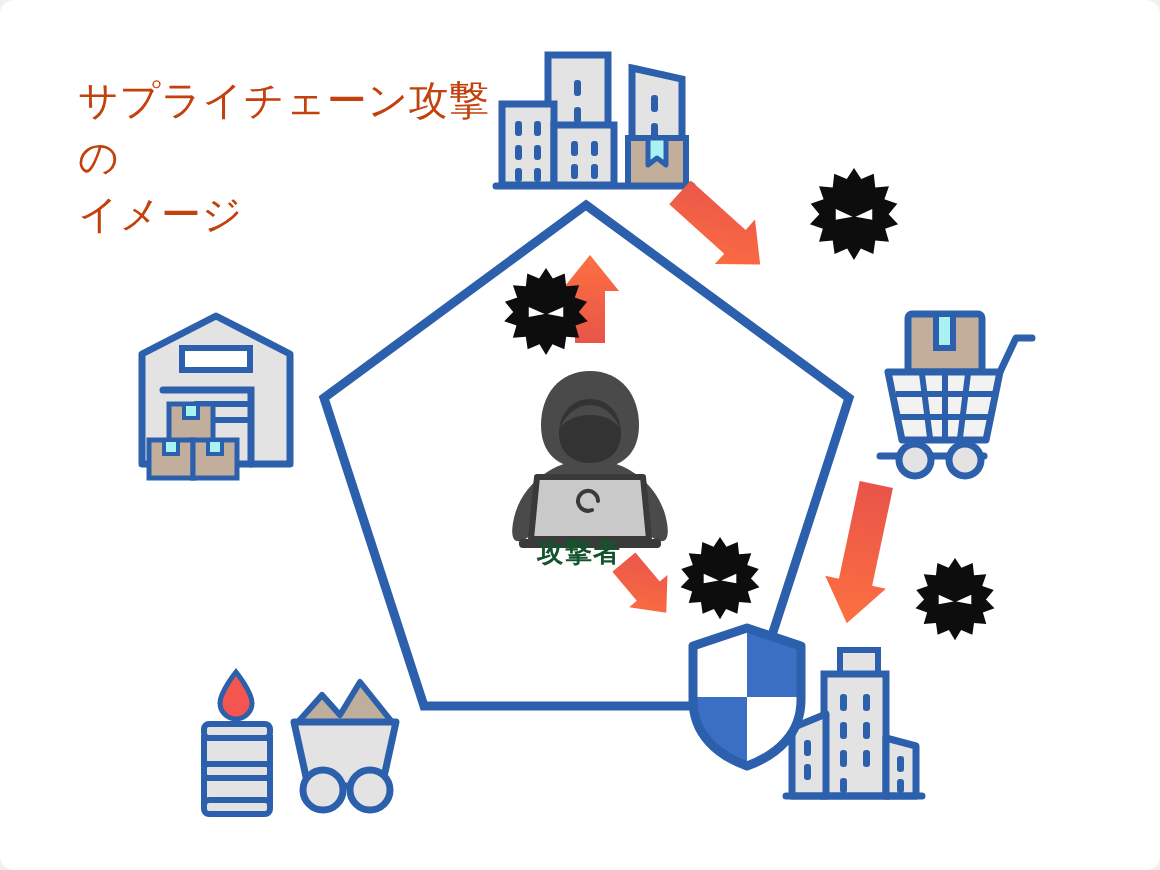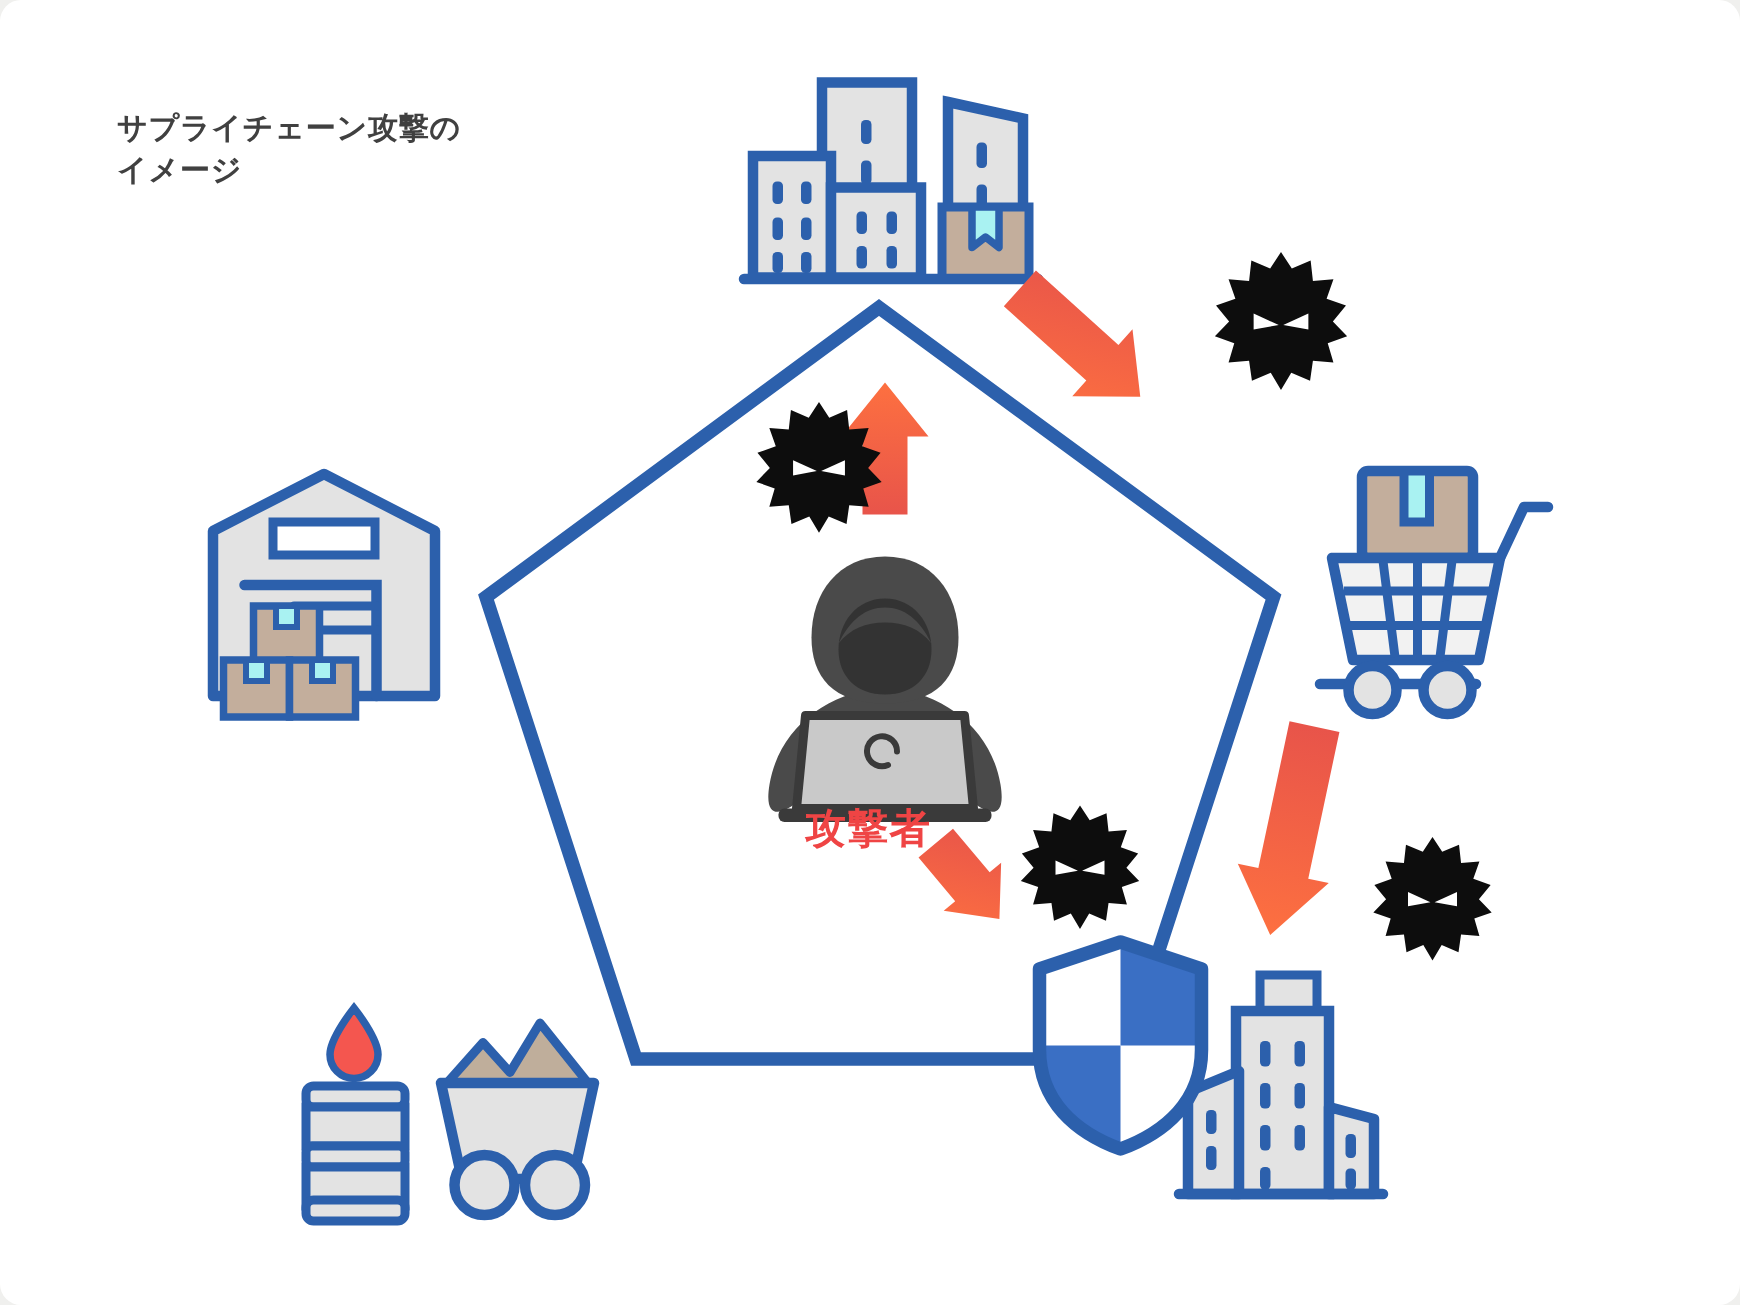--- a/index.html
+++ b/index.html
@@ -24,39 +24,39 @@
     inset: 0;
     width: 1160px;
     height: 870px;
     display: block;
   }
   .title-block {
     position: absolute;
     left: 78px;
     top: 72px;
     width: 430px;
-    font-size: 20px;
-    font-weight: bold;
+    font-size: 40px;
+    font-weight: normal;
     line-height: 1.42;
     letter-spacing: 0.5px;
-    color: #404040;
+    color: #c2410c;
     white-space: pre-line;
     pointer-events: none;
   }
   .attacker-label {
     position: absolute;
     left: 0;
     top: 534px;
     width: 1160px;
     text-align: center;
     transform: translateX(-1px);
     font-size: 27px;
     font-weight: bold;
     letter-spacing: 1px;
-    color: #ef4444;
+    color: #14532d;
     pointer-events: none;
   }
 </style>
 </head>
 <body>
 
 <div id="canvas">
 
   <svg id="diagram-svg" viewBox="0 0 1160 870" xmlns="http://www.w3.org/2000/svg">
     <defs>

